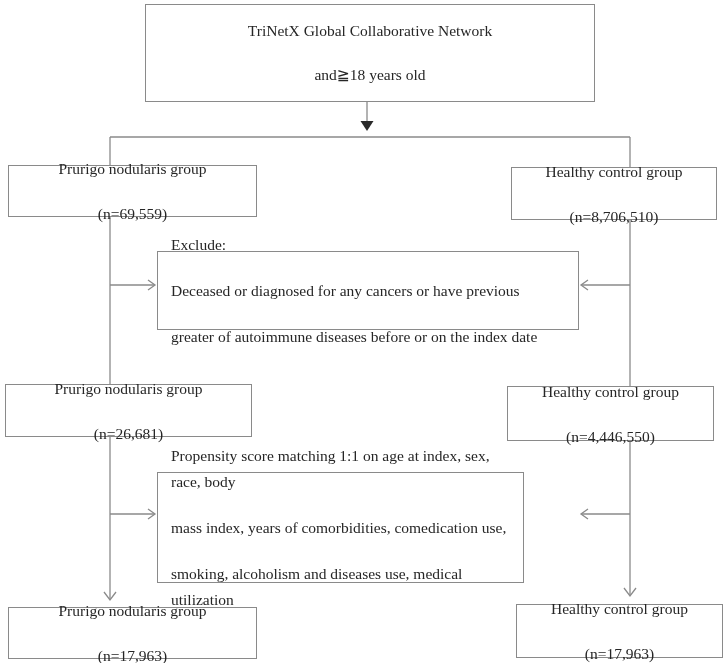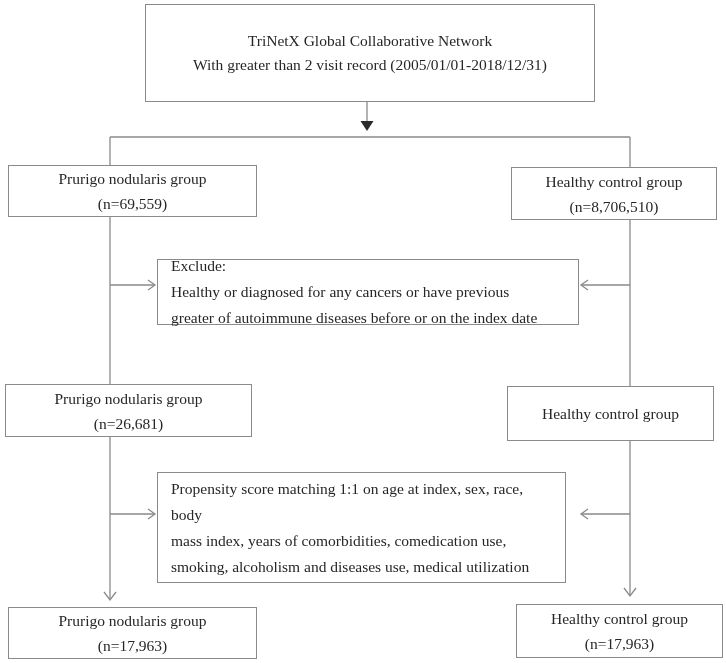--- a/index.html
+++ b/index.html
@@ -32,20 +32,21 @@
   }
   .box {
     position: absolute;
     box-sizing: border-box;
     border: 1px solid var(--box-border, #8a8a8a);
     background: var(--background, #ffffff);
     display: flex;
     flex-direction: column;
     justify-content: center;
     font-size: 15.5px;
+    gap: 20px;
   }
   .box.center { text-align: center; }
   .box.leftalign { text-align: left; padding: 0 13px; }
   .box.center .ln { line-height: 24.5px; }
   .box.group .ln { line-height: 25px; }
   .box.leftalign .ln { line-height: 26px; }
 </style>
 </head>
 <body>
 
@@ -70,47 +71,48 @@
     <polyline points="588,280 581,285 588,290"></polyline>
 
     <path d="M110 514 H154"></path>
     <polyline points="148,509 155,514 148,519"></polyline>
     <path d="M630 514 H582"></path>
     <polyline points="588,509 581,514 588,519"></polyline>
   </svg>
 
   <div class="box center" style="left:145px; top:4px; width:450px; height:98px;">
     <div class="ln">TriNetX Global Collaborative Network</div>
-    <div class="ln">With greater than 2 visit record (2005/01/01-2018/12/31)</div>
+    <div class="ln">and≧18 years old</div>
   </div>
 
   <div class="box center group" style="left:8px; top:165px; width:249px; height:52px;">
     <div class="ln">Prurigo nodularis group</div>
     <div class="ln">(n=69,559)</div>
   </div>
   <div class="box center group" style="left:511px; top:167px; width:206px; height:53px;">
     <div class="ln">Healthy control group</div>
     <div class="ln">(n=8,706,510)</div>
   </div>
 
-  <div class="box leftalign" style="left:157px; top:259px; width:422px; height:66px;">
+  <div class="box leftalign" style="left:157px; top:251px; width:422px; height:79px;">
     <div class="ln">Exclude:</div>
-    <div class="ln">Healthy or diagnosed for any cancers or have previous</div>
+    <div class="ln">Deceased or diagnosed for any cancers or have previous</div>
     <div class="ln">greater of autoimmune diseases before or on the index date</div>
   </div>
 
   <div class="box center group" style="left:5px; top:384px; width:247px; height:53px;">
     <div class="ln">Prurigo nodularis group</div>
     <div class="ln">(n=26,681)</div>
   </div>
   <div class="box center group" style="left:507px; top:386px; width:207px; height:55px;">
     <div class="ln">Healthy control group</div>
+    <div class="ln">(n=4,446,550)</div>
   </div>
 
-  <div class="box leftalign" style="left:157px; top:472px; width:409px; height:111px;">
+  <div class="box leftalign" style="left:157px; top:472px; width:367px; height:111px;">
     <div class="ln">Propensity score matching 1:1 on age at index, sex, race, body</div>
     <div class="ln">mass index, years of comorbidities, comedication use,</div>
     <div class="ln">smoking, alcoholism and diseases use, medical utilization</div>
   </div>
 
   <div class="box center group" style="left:8px; top:607px; width:249px; height:52px;">
     <div class="ln">Prurigo nodularis group</div>
     <div class="ln">(n=17,963)</div>
   </div>
   <div class="box center group" style="left:516px; top:604px; width:207px; height:54px;">

